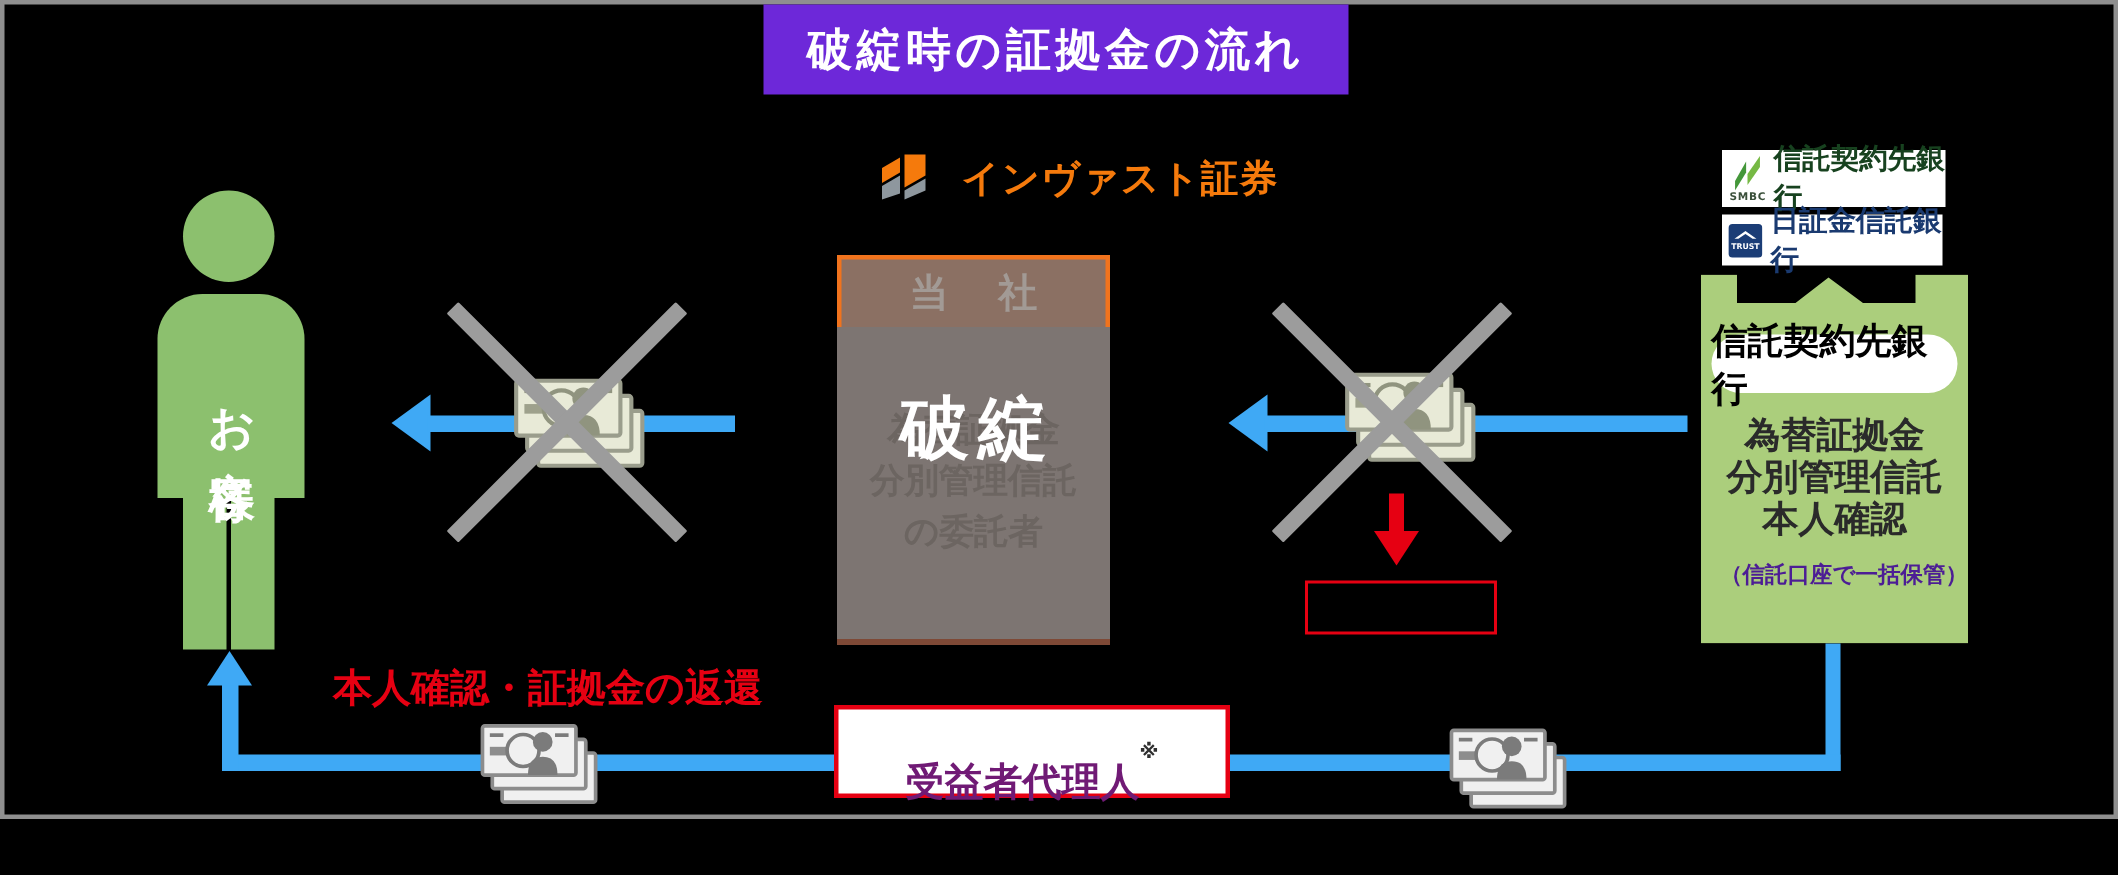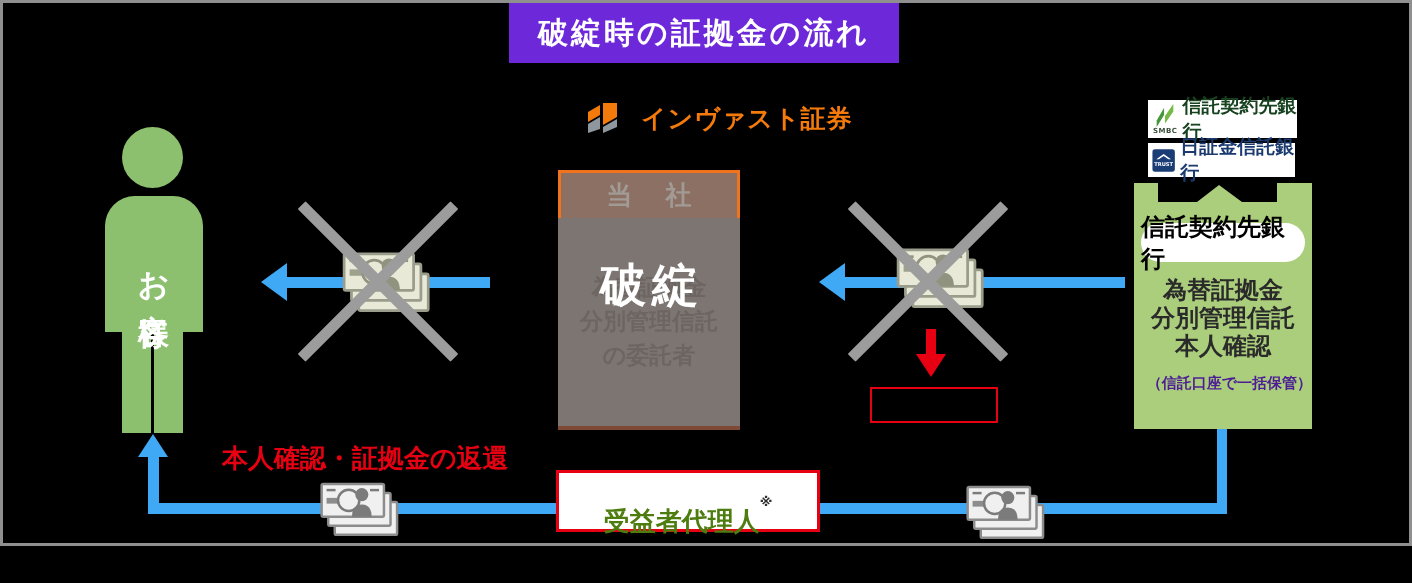--- a/index.html
+++ b/index.html
@@ -68,21 +68,21 @@
   
   .red-shaft{position:absolute;left:926px;top:329px;width:10px;height:26px;background:#e60012;z-index:3;}
   .red-head{position:absolute;left:916px;top:354px;width:0;height:0;border-left:15px solid transparent;
     border-right:15px solid transparent;border-top:23px solid #e60012;z-index:3;}
   .withheld-box{position:absolute;left:870px;top:387px;width:124px;height:32px;border:2px solid #e60012;z-index:3;}
   .flow-label{position:absolute;color:#e60012;font-size:26px;font-weight:bold;z-index:3;white-space:nowrap;}
 
   
   .agent-box{position:absolute;left:556px;top:470px;width:264px;height:62px;background:#fff;border:3px solid #e60012;
     box-sizing:border-box;display:flex;align-items:center;justify-content:center;z-index:5;}
-  .agent-box .agent-label{color:#4d7c0f;font-size:26px;font-weight:bold;margin-top:40px;}
+  .agent-box .agent-label{color:#701a75;font-size:26px;font-weight:bold;margin-top:40px;}
   .agent-box sup{color:#2f2f2f;font-size:13px;font-weight:bold;vertical-align:14px;}
 
   
   .money{position:absolute;z-index:2;}
   .money-green{--bf:#e8ead7;--bs:#9a9d8c;--bi:#90947f;}
   .money-white{--bf:#f0f0f0;--bs:#8c8c8c;--bi:#7b7b7b;}
 </style>
 </head>
 <body>
 

